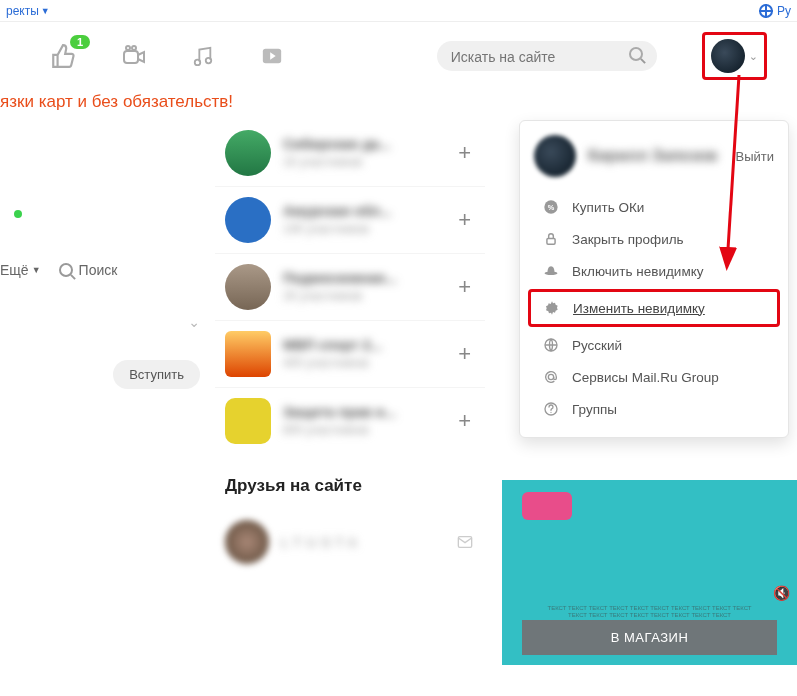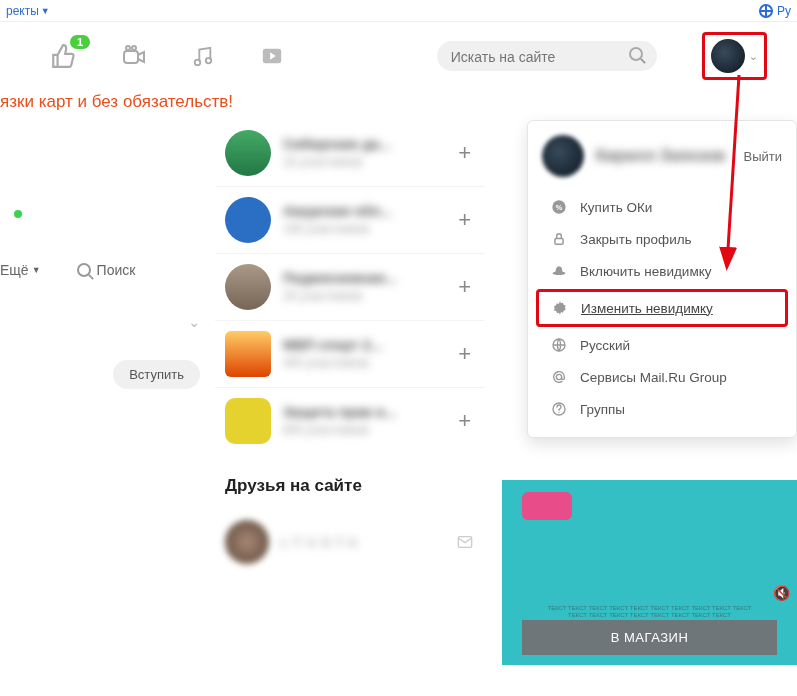--- a/index.html
+++ b/index.html
@@ -19,21 +19,21 @@
   .searchbox .sicn { margin-left:auto; color:#999;}
   .avatar-small { width:34px; height:34px; border-radius:50%; background: radial-gradient(circle at 40% 40%, #3a4a5a, #0a1620); }
   .av-wrap { display:flex; align-items:center; gap:4px; cursor:pointer; border:3px solid #e30613; padding:4px 6px; border-radius:4px;}
   .chev { color:#999; font-size:11px;}
   .promo { color:#e94e1b; font-size:17px; padding:2px 0 8px 0; }
   .cols { display:flex; padding:0; gap:15px; align-items:flex-start;}
   .col-left { width:200px; padding-left:0;}
   .col-mid { width:270px;}
   .col-right { width:295px; margin-left:auto; position:relative;}
   .green-dot { width:8px;height:8px;border-radius:50%;background:#3bd24d;display:inline-block; margin-top:90px; margin-left:14px;}
-  .leftrow { display:flex; align-items:center; gap:36px; margin-top:40px; color:#666; font-size:14px;}
+  .leftrow { display:flex; align-items:center; gap:18px; margin-top:40px; color:#666; font-size:14px;}
   .morebtn { display:flex; align-items:center; gap:3px; cursor:pointer;}
   .searchsmall { display:flex; align-items:center; gap:6px; cursor:pointer;}
   .mg { width:14px;height:14px;border:2px solid #999;border-radius:50%;position:relative;display:inline-block;}
   .mg::after{content:"";position:absolute;width:2px;height:6px;background:#999;bottom:-5px;right:-3px;transform:rotate(-45deg);}
   .chevbox { text-align:right; margin-top:36px; color:#bbb; font-size:14px;}
   .joinbtn { float:right; margin-top:30px; background:#f0f0f0; border:none; border-radius:18px; padding:7px 16px; font-size:13px; color:#555; cursor:pointer;}
   .section { background:#fff; }
   .sect-head { display:flex; align-items:center; padding:14px 6px 10px 10px;}
   .sect-head h3 { font-size:17px; font-weight:bold; color:#222;}
   .reload { margin-left:auto; color:#aaa; cursor:pointer; }
@@ -46,21 +46,21 @@
   .gav.e{background:#e6d22e; border-radius:10px;}
   .gtext { flex:1; }
   .gblur { filter: blur(4px); color:#999; font-size:12px; line-height:1.4;}
   .gblur .t { font-weight:bold; color:#555; font-size:14px; display:block;}
   .plus { color:#888; font-size:22px; cursor:pointer; padding:0 4px;}
   .frow { display:flex; align-items:center; gap:12px; padding:14px 10px;}
   .fav { width:44px;height:44px;border-radius:50%;background:radial-gradient(#a87,#543); filter:blur(3px);}
   .ftxt { flex:1; filter:blur(4px); color:#888; font-size:13px; letter-spacing:1px;}
   .mail { color:#ccc; }
   
-  .dropdown { position:absolute; top:0; right:0; width:270px; background:#fff; border:1px solid #e5e5e5; border-radius:6px; box-shadow:0 6px 16px rgba(0,0,0,.12); z-index:5; padding-bottom:12px;}
+  .dropdown { position:absolute; top:0; right:8px; width:270px; background:#fff; border:1px solid #e5e5e5; border-radius:6px; box-shadow:0 6px 16px rgba(0,0,0,.12); z-index:5; padding-bottom:12px;}
   .dhead { display:flex; align-items:center; gap:12px; padding:14px 14px;}
   .dhead .dav { width:42px;height:42px;border-radius:50%; background:radial-gradient(circle at 40% 40%, #3a4a5a, #0a1620); filter:blur(2px);}
   .dhead .dname { flex:1; filter:blur(4px); color:#666; font-weight:bold;}
   .logout { color:#666; font-size:13px; cursor:pointer;}
   .ditem { display:flex; align-items:center; gap:12px; padding:7px 18px 7px 22px; font-size:13.5px; color:#555; cursor:pointer;}
   .ditem .di { width:18px; height:18px; display:flex; align-items:center; justify-content:center; color:#999;}
   .ditem.hl { border:3px solid #e30613; margin:2px 8px; border-radius:4px; padding-left:12px;}
   .ditem.hl span.lbl { text-decoration:underline; color:#444;}
   .switchbtn { margin:12px 14px 0; background:#f0f0f0; border:none; border-radius:20px; padding:9px 0; width:calc(100% - 28px); font-size:13px; color:#555; cursor:pointer;}
   .adbox { margin-top:10px; width:100%; height:185px; background:#33bfc4; position:relative; overflow:hidden;}

